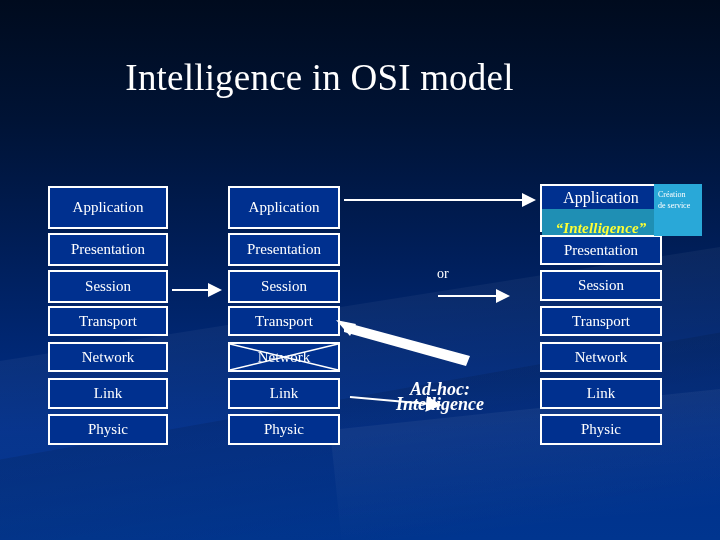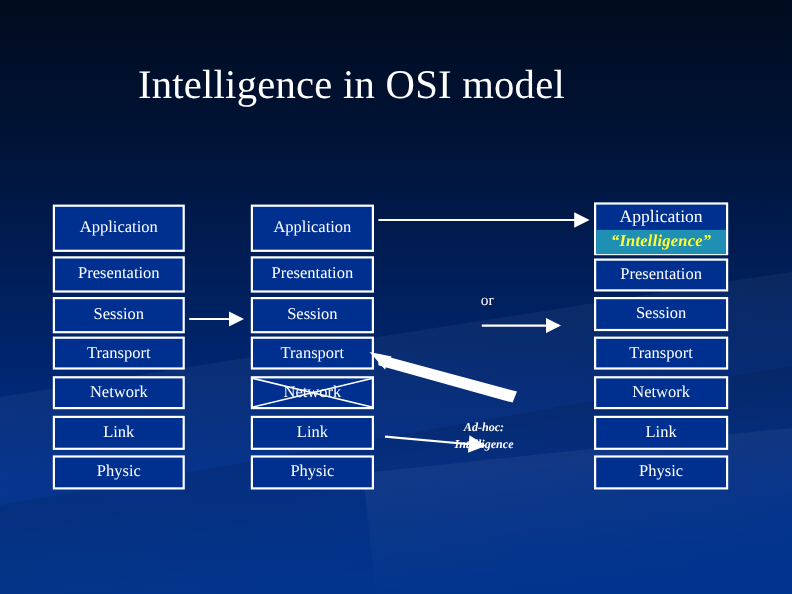--- a/index.html
+++ b/index.html
@@ -90,21 +90,21 @@
     background: #00308f;
   }
   .layer.app-intel .app-line {
     height: 23px;
     display: flex;
     align-items: center;
     justify-content: center;
     font-size: 16px;
   }
   .layer.app-intel .intel-line {
-    height: 22px;
+    height: 38px;
     background: #1f8fb4;
     display: flex;
     align-items: center;
     justify-content: center;
     color: #ffff33;
     font-weight: bold;
     font-style: italic;
     font-size: 15px;
     letter-spacing: 0.2px;
   }
@@ -132,21 +132,21 @@
     white-space: nowrap;
   }
   #classical-caption { left: 28px; top: 457px; }
   #or-label { left: 437px; top: 266px; font-size: 14px; }
 
   #adhoc-label {
     position: absolute;
     left: 380px;
     top: 382px;
     width: 120px;
-    font-size: 11px;
+    font-size: 18px;
     line-height: 15px;
     font-weight: bold;
     font-style: italic;
     color: #ffffff;
     text-align: center;
   }
 
   svg.overlay {
     position: absolute;
     left: 0;
@@ -228,20 +228,24 @@
   <div class="layer" style="left:540px; top:342px; width:122px; height:30px;">
       <span>Network</span>
     </div>
   <div class="layer" style="left:540px; top:378px; width:122px; height:31px;">
       <span>Link</span>
     </div>
   <div class="layer" style="left:540px; top:414px; width:122px; height:31px;">
       <span>Physic</span>
     </div>
 
+  <div id="creation-callout">
+    <div>Création</div>
+    <div>de service</div>
+  </div>
 
   <div class="caption" id="or-label">or</div>
   <div id="adhoc-label">
     <div>Ad-hoc:</div>
     <div>Intelligence</div>
   </div>
 
   <svg class="overlay" viewBox="0 0 720 540">
     <defs>
       <marker id="ah" markerWidth="7" markerHeight="7" refX="6" refY="3.5" orient="auto">

